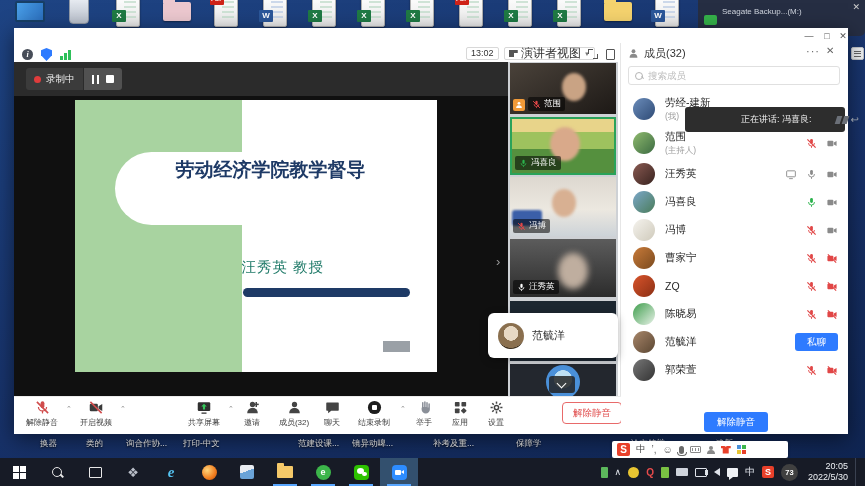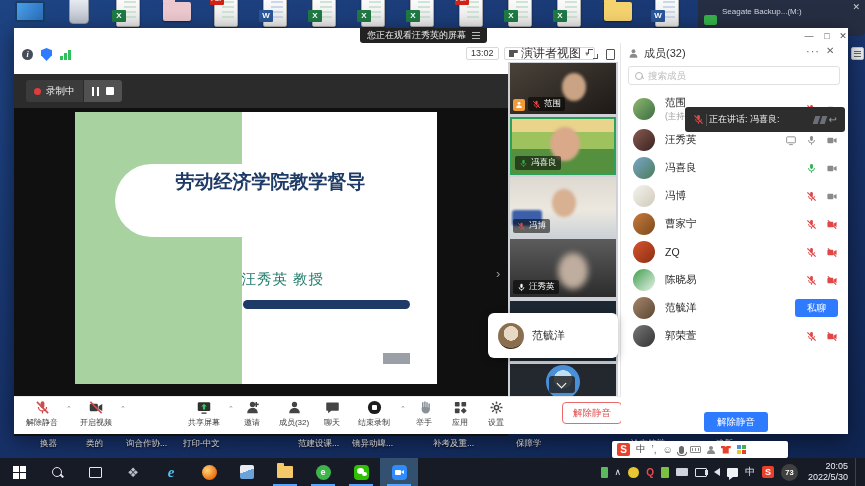--- a/index.html
+++ b/index.html
@@ -55,21 +55,21 @@
 .viewsel .vtx{font-size:12px;color:#333}
 .viewsel .car{font-size:6px;color:#777}
 .fsic{position:absolute;left:574px;top:21px;width:10px;height:10px}
 .fsic::before,.fsic::after{content:"";position:absolute;width:4px;height:4px}
 .fsic::before{left:0;top:0;border-left:1.5px solid #555;border-top:1.5px solid #555}
 .fsic::after{right:0;bottom:0;border-right:1.5px solid #555;border-bottom:1.5px solid #555}
 .fltic{position:absolute;left:592px;top:21px;width:9px;height:11px;border:1.5px solid #555;border-radius:1px}
 .pdiv{position:absolute;left:606px;top:15px;width:1px;height:391px;background:#e6e6e6}
 
 
-.content{position:absolute;left:0;top:46px;width:494px;height:362px;background:#101010;overflow:hidden}
+.content{position:absolute;left:0;top:34px;width:494px;height:362px;background:#101010;overflow:hidden}
 .recstrip{position:absolute;left:0;top:0;width:494px;height:34px;background:#2b2b2b}
 .recpill{position:absolute;left:12px;top:6px;height:22px;display:flex;border-radius:3px;overflow:hidden}
 .recpill .s1{background:#3b3b3b;display:flex;align-items:center;gap:5px;padding:0 8px}
 .recpill .dot{width:7px;height:7px;border-radius:50%;background:#e03c3c}
 .recpill .s1 span{color:#f0f0f0;font-size:9.5px}
 .recpill .s2{background:#515151;display:flex;align-items:center;gap:7px;padding:0 8px;margin-left:1px}
 .pause{width:7px;height:9px;border-left:2.5px solid #fff;border-right:2.5px solid #fff}
 .stopb{width:8px;height:8px;background:#fff;border-radius:1px}
 .slide{position:absolute;left:61px;top:38px;width:362px;height:272px;background:#fff;overflow:hidden}
 .sgreen{position:absolute;left:0;top:0;width:46%;height:100%;background:#a8d3a0}
@@ -141,21 +141,21 @@
 .av5{background:linear-gradient(135deg,#f5f3ee,#cfcabb)}
 .av6{background:linear-gradient(135deg,#d9542b,#8a2f14)}
 .av7{background:linear-gradient(135deg,#c97b3a,#7a4a1e)}
 .av8{background:linear-gradient(135deg,#3f9e4d,#e8f2e8)}
 .av9{background:linear-gradient(135deg,#a8866a,#5a4632)}
 .av10{background:linear-gradient(135deg,#d89aa8,#8a5560)}
 .av11{background:linear-gradient(135deg,#777,#333)}
 .pmbtn{margin-left:auto;width:43px;height:18px;background:#2e7bff;border-radius:3px;color:#fff;font-size:9.5px;
   display:flex;align-items:center;justify-content:center}
 .toast{position:absolute;left:671px;top:79px;width:160px;height:25px;background:#2d2d2d;border-radius:3px;z-index:20;
-  display:flex;align-items:center;gap:2px;padding:0 8px}
+  display:flex;align-items:center;gap:24px;padding:0 8px}
 .toast .tdiv{width:1px;height:12px;background:#565656}
 .toast .ttx{color:#f0f0f0;font-size:9px;white-space:nowrap}
 .toast .hsh{width:5px;height:8px;background:#6b7078;transform:skewX(-18deg)}
 .toast .rarr{color:#9aa0a8;font-size:10px;margin-left:1px}
 .pfoot{position:absolute;left:607px;top:368px;width:227px;height:38px;background:#fff;z-index:21}
 .unmuteall{position:absolute;left:83px;top:16px;width:64px;height:20px;background:#2e7bff;border-radius:3px;
   color:#fff;font-size:9.5px;display:flex;align-items:center;justify-content:center}
 .sidehandle{position:absolute;left:851px;top:47px;width:13px;height:13px;background:#eef0f2;border:1px solid #c2c6cc;
   border-radius:2px;z-index:6;display:flex;align-items:center;justify-content:center}
 .sidehandle i{display:block;width:7px;height:6px;background:repeating-linear-gradient(#666 0 1px,transparent 1px 2.5px)}
@@ -383,24 +383,20 @@
   <span class="dlabel" style="left:631px;top:438px">论文答辩...</span>
   <span class="dlabel" style="left:716px;top:438px">建新</span>
 
   <div class="sidehandle">
       <i></i>
     </div>
 </div>
 
 <div class="win">
 
-  <div class="banner">
-    <span>您正在观看汪秀英的屏幕</span>
-    <span class="menu"></span>
-  </div>
 
   <div class="wctl" style="left:788px">—</div>
   <div class="wctl" style="left:806px">□</div>
   <div class="wctl" style="left:822px">✕</div>
 
   <div class="ctlrow"></div>
   <span class="inf">i</span>
   <span class="shld"></span>
   <span class="sig">
       <i style="height:4px"></i>
@@ -583,20 +579,27 @@
   <span class="pdots">···</span>
   <span class="pclose">✕</span>
 
   <div class="search">
     <span class="mag"></span>
     <input placeholder="搜索成员" style="">
   </div>
 
   <div class="mlist">
     <div class="mrow tall">
+      <span class="avt av1"></span>
+      <span class="mname">
+          <span class="nm">劳经-建新</span>
+          <span class="sb">(我)</span>
+        </span>
+    </div>
+    <div class="mrow tall">
       <span class="avt av2"></span>
       <span class="mname">
           <span class="nm">范围</span>
           <span class="sb">(主持人)</span>
         </span>
       <span class="rics">
         <svg class="ic" width="11" height="11" viewBox="0 0 24 24" fill="currentColor" style="color:#e14747">
             <use href="#s-mic"></use>
             <use href="#s-slash"></use>
           </svg>

